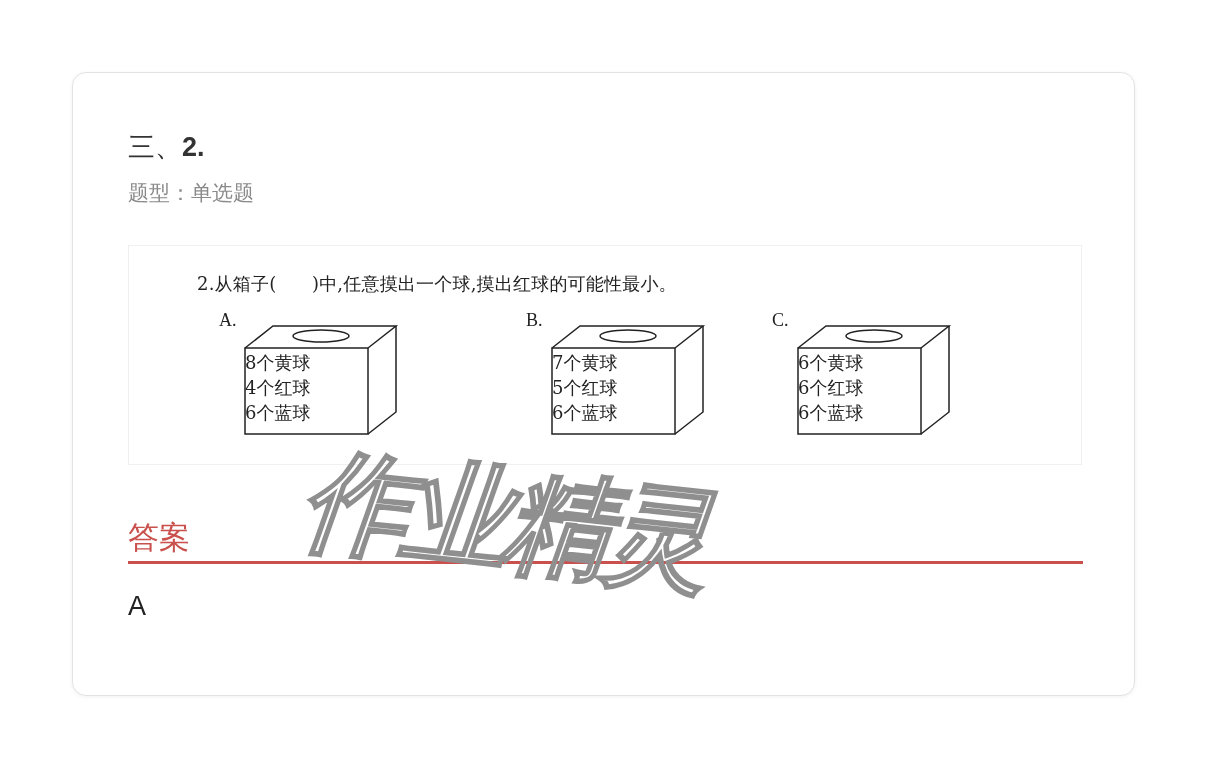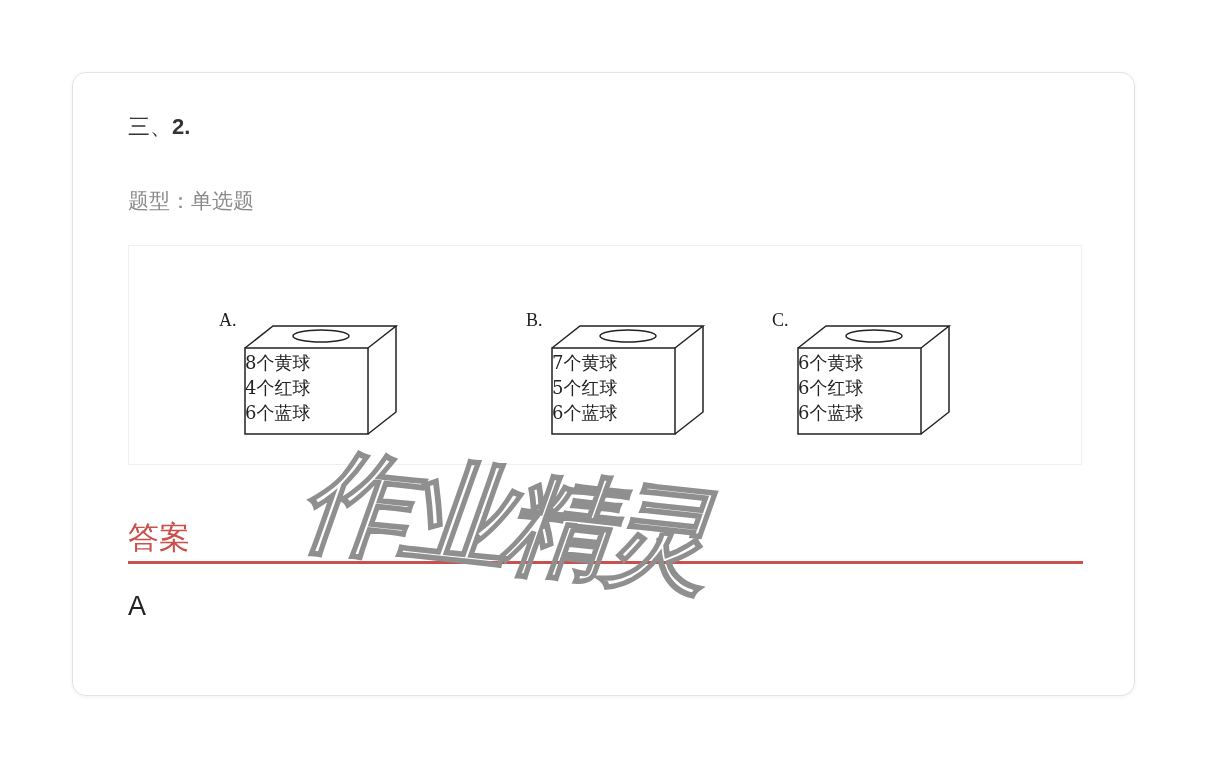--- a/index.html
+++ b/index.html
@@ -1,25 +1,25 @@
 <!DOCTYPE html>
 <html><head>
 <meta charset="utf-8">
 <style>
   html, body { margin: 0; padding: 0; background: #ffffff; }
   body { width: 1209px; height: 770px; position: relative; overflow: hidden;
          font-family: "Liberation Sans", "DejaVu Sans", sans-serif; }
   .card { position: absolute; left: 72px; top: 72px; width: 1063px; height: 624px;
           border: 1px solid #e3e3e3; border-radius: 14px; background: #fff;
           box-shadow: 0 1px 4px rgba(0,0,0,0.06); box-sizing: border-box; }
-  .q-title { position: absolute; left: 55px; top: 39px; font-size: 22px; color: #333;
+  .q-title { position: absolute; left: 55px; top: 56px; font-size: 27px; color: #333;
              font-family: "DejaVu Sans", sans-serif; }
   .q-title .num { font-weight: bold; font-family: "Liberation Sans", sans-serif; }
   .q-type { position: absolute; left: 55px; top: 106px; font-size: 21px; color: #8a8a8a;
-            font-family: "DejaVu Serif", serif; margin-top: 8px; }
+            font-family: "DejaVu Serif", serif; }
   .q-image { position: absolute; left: 55px; top: 172px; width: 954px; height: 220px;
              border: 1px solid #f0f0f0; box-sizing: border-box; background: #fff; }
   .q-stem { position: absolute; left: 68px; top: 26px; font-size: 18px; color: #222;
             font-family: "DejaVu Serif", serif; white-space: pre; letter-spacing: 0.2px; }
   .opt { position: absolute; top: 64px; width: 200px; height: 130px; }
   .opt-letter { position: absolute; left: 0; top: 0; font-size: 18px; color: #222;
                 font-family: "Liberation Serif", serif; }
   .opt svg { position: absolute; left: 22px; top: 14px; }
   .box-lines { position: absolute; left: 26px; top: 40px; width: 148px; text-align: left;
                font-family: "DejaVu Serif", serif; font-size: 18px; line-height: 25px; color: #222; }
@@ -32,20 +32,21 @@
 </head>
 <body>
 
 <div class="card">
   <div class="q-title">
     <span>三、</span><span class="num">2.</span>
   </div>
   <div class="q-type">题型：单选题</div>
 
   <div class="q-image">
+    <div class="q-stem">2.从箱子(      )中,任意摸出一个球,摸出红球的可能性最小。</div>
 
     <div class="opt" style="left:90px;">
       <div class="opt-letter">A.</div>
       <svg width="160" height="112" viewBox="0 0 160 112">
         <g fill="none" stroke="#222" stroke-width="1.5">
           <rect x="4" y="24" width="123" height="86"></rect>
           <polyline points="4,24 32,2 155,2 127,24"></polyline>
           <polyline points="155,2 155,88 127,110"></polyline>
           <ellipse cx="80" cy="12" rx="28" ry="6"></ellipse>
         </g>

